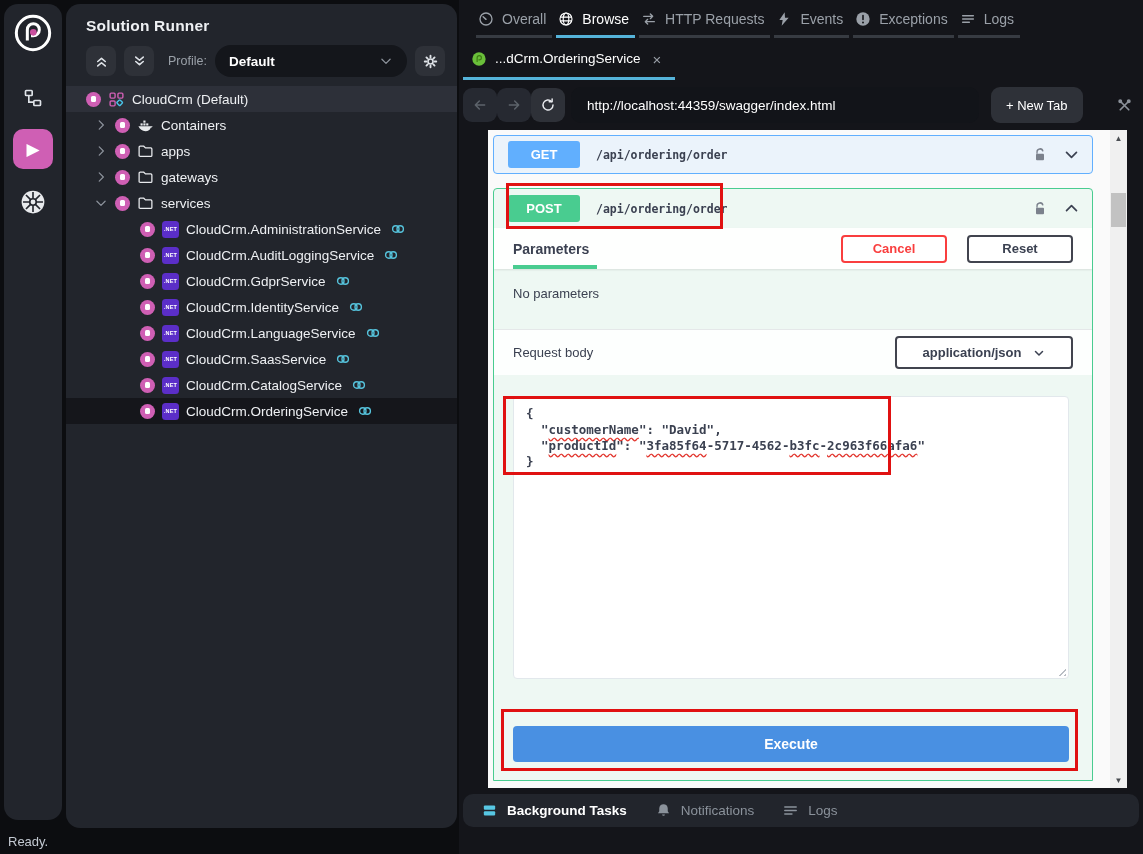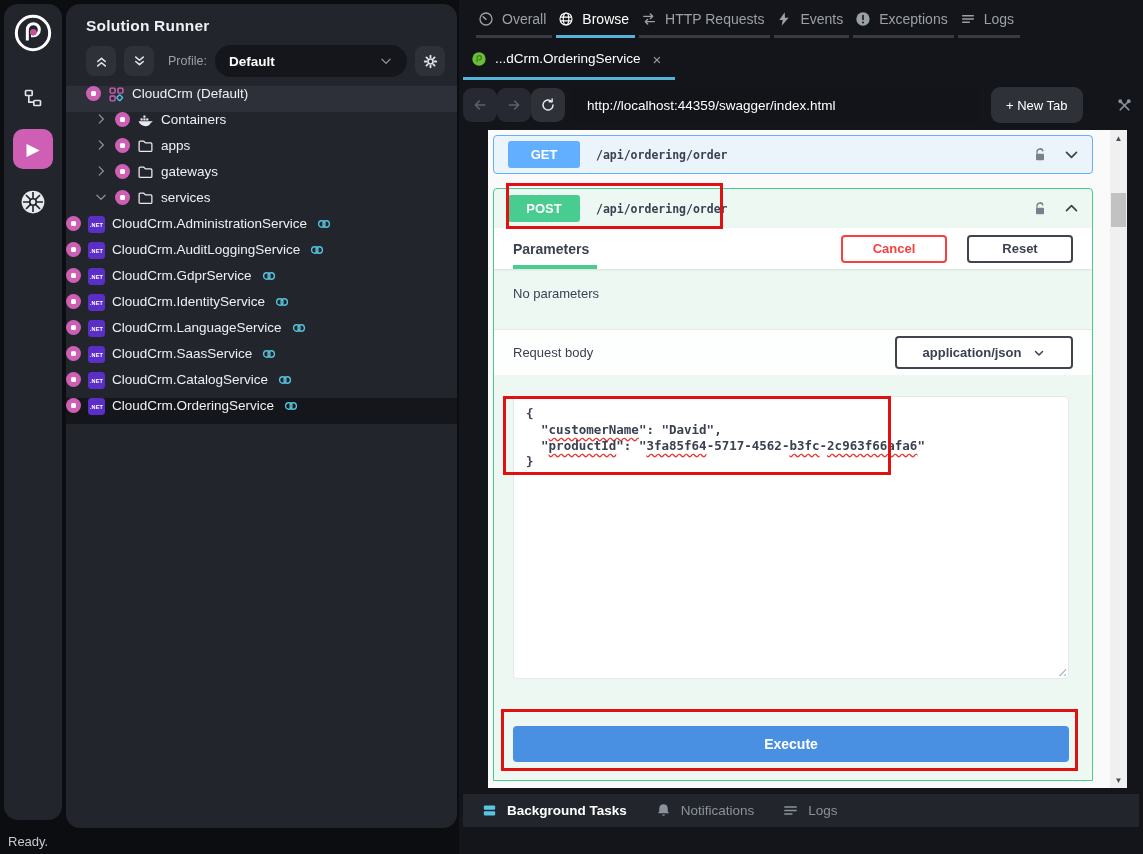--- a/index.html
+++ b/index.html
@@ -28,24 +28,24 @@
   .sq-btn { width:30px; height:30px; background:#2e3138; border:none; border-radius:8px; color:#dfe3e8;
             display:grid; place-items:center; cursor:pointer; flex:0 0 auto; }
   .sq-btn .ic { width:15px; height:15px; }
   .profile-lbl { color:#9aa0a8; font-size:12.5px; margin-left:6px; }
   .profile-dd { flex:1; height:32px; background:#14161b; border-radius:16px; display:flex; align-items:center;
                 padding:0 14px; cursor:pointer; }
   .profile-dd .val { font-size:13.5px; font-weight:bold; color:#fff; }
   .profile-dd .ic { margin-left:auto; width:14px; height:14px; color:#8b919a; }
 
   .tree { position:absolute; left:0; right:0; top:82px; }
-  .trow { height:26px; display:flex; gap:7px; font-size:13.5px; cursor:pointer; }
+  .trow { height:26px; display:flex; align-items:center; gap:7px; font-size:13.5px; cursor:pointer; }
   .trow.d0 { padding-left:20px; }
   .trow.d1 { padding-left:28px; }
-  .trow.d2 { }
+  .trow.d2 { padding-left:74px; }
   .trow.root { background:#2d3039; }
   .trow.sel  { background:#15161b; }
   .tchev { width:14px; height:14px; color:#8b919a; flex:0 0 auto; }
   .tchev svg { width:100%; height:100%; }
   .stop-ic { width:15px; height:15px; border-radius:50%; background:#cf5fb4; display:grid; place-items:center; flex:0 0 auto; }
   .stop-ic::before { content:""; width:5.5px; height:5.5px; background:#fff; border-radius:1.5px; }
   .type-ic { width:17px; height:17px; flex:0 0 auto; }
   .type-ic svg { width:100%; height:100%; }
   .net-badge { width:17px; height:17px; background:#5b2ec8; border-radius:3.5px; color:#fff;
                font-size:5.5px; font-weight:bold; display:grid; place-items:center; flex:0 0 auto; letter-spacing:.2px; }
@@ -130,21 +130,21 @@
 
   
   .vscroll { position:absolute; left:1110px; top:130px; width:17px; height:658px; background:#f0f0f0; }
   .vs-arrow { position:absolute; left:0; width:17px; height:16px; display:grid; place-items:center;
               color:#4a4d52; font-size:8px; cursor:pointer; }
   .vs-up { top:0; } .vs-down { bottom:0; }
   .vs-thumb { position:absolute; left:1px; top:63px; width:15px; height:34px; background:#c2c2c2; cursor:grab; }
 
   
   .bottombar { position:absolute; left:463px; top:794px; width:676px; height:33px; background:#22252c;
-               border-radius:1px; display:flex; align-items:center; padding:0 18px; gap:28px; }
+               border-radius:10px; display:flex; align-items:center; padding:0 18px; gap:28px; }
   .bb-item { display:flex; align-items:center; gap:9px; font-size:13.5px; color:#8b929b; cursor:pointer; }
   .bb-item.active { color:#fff; font-weight:bold; }
   .bb-item .ic { width:17px; height:17px; }
   .bb-item.active .ic { color:#57c7e3; }
   .statusbar { position:absolute; left:8px; top:834px; font-size:13px; color:#c3c9d1; }
 
   
   .anno { position:absolute; border:3px solid #e01111; pointer-events:none; z-index:50; }
   .anno1 { left:506px; top:183px; width:217px; height:46px; }
   .anno2 { left:503px; top:396px; width:388px; height:79px; }

